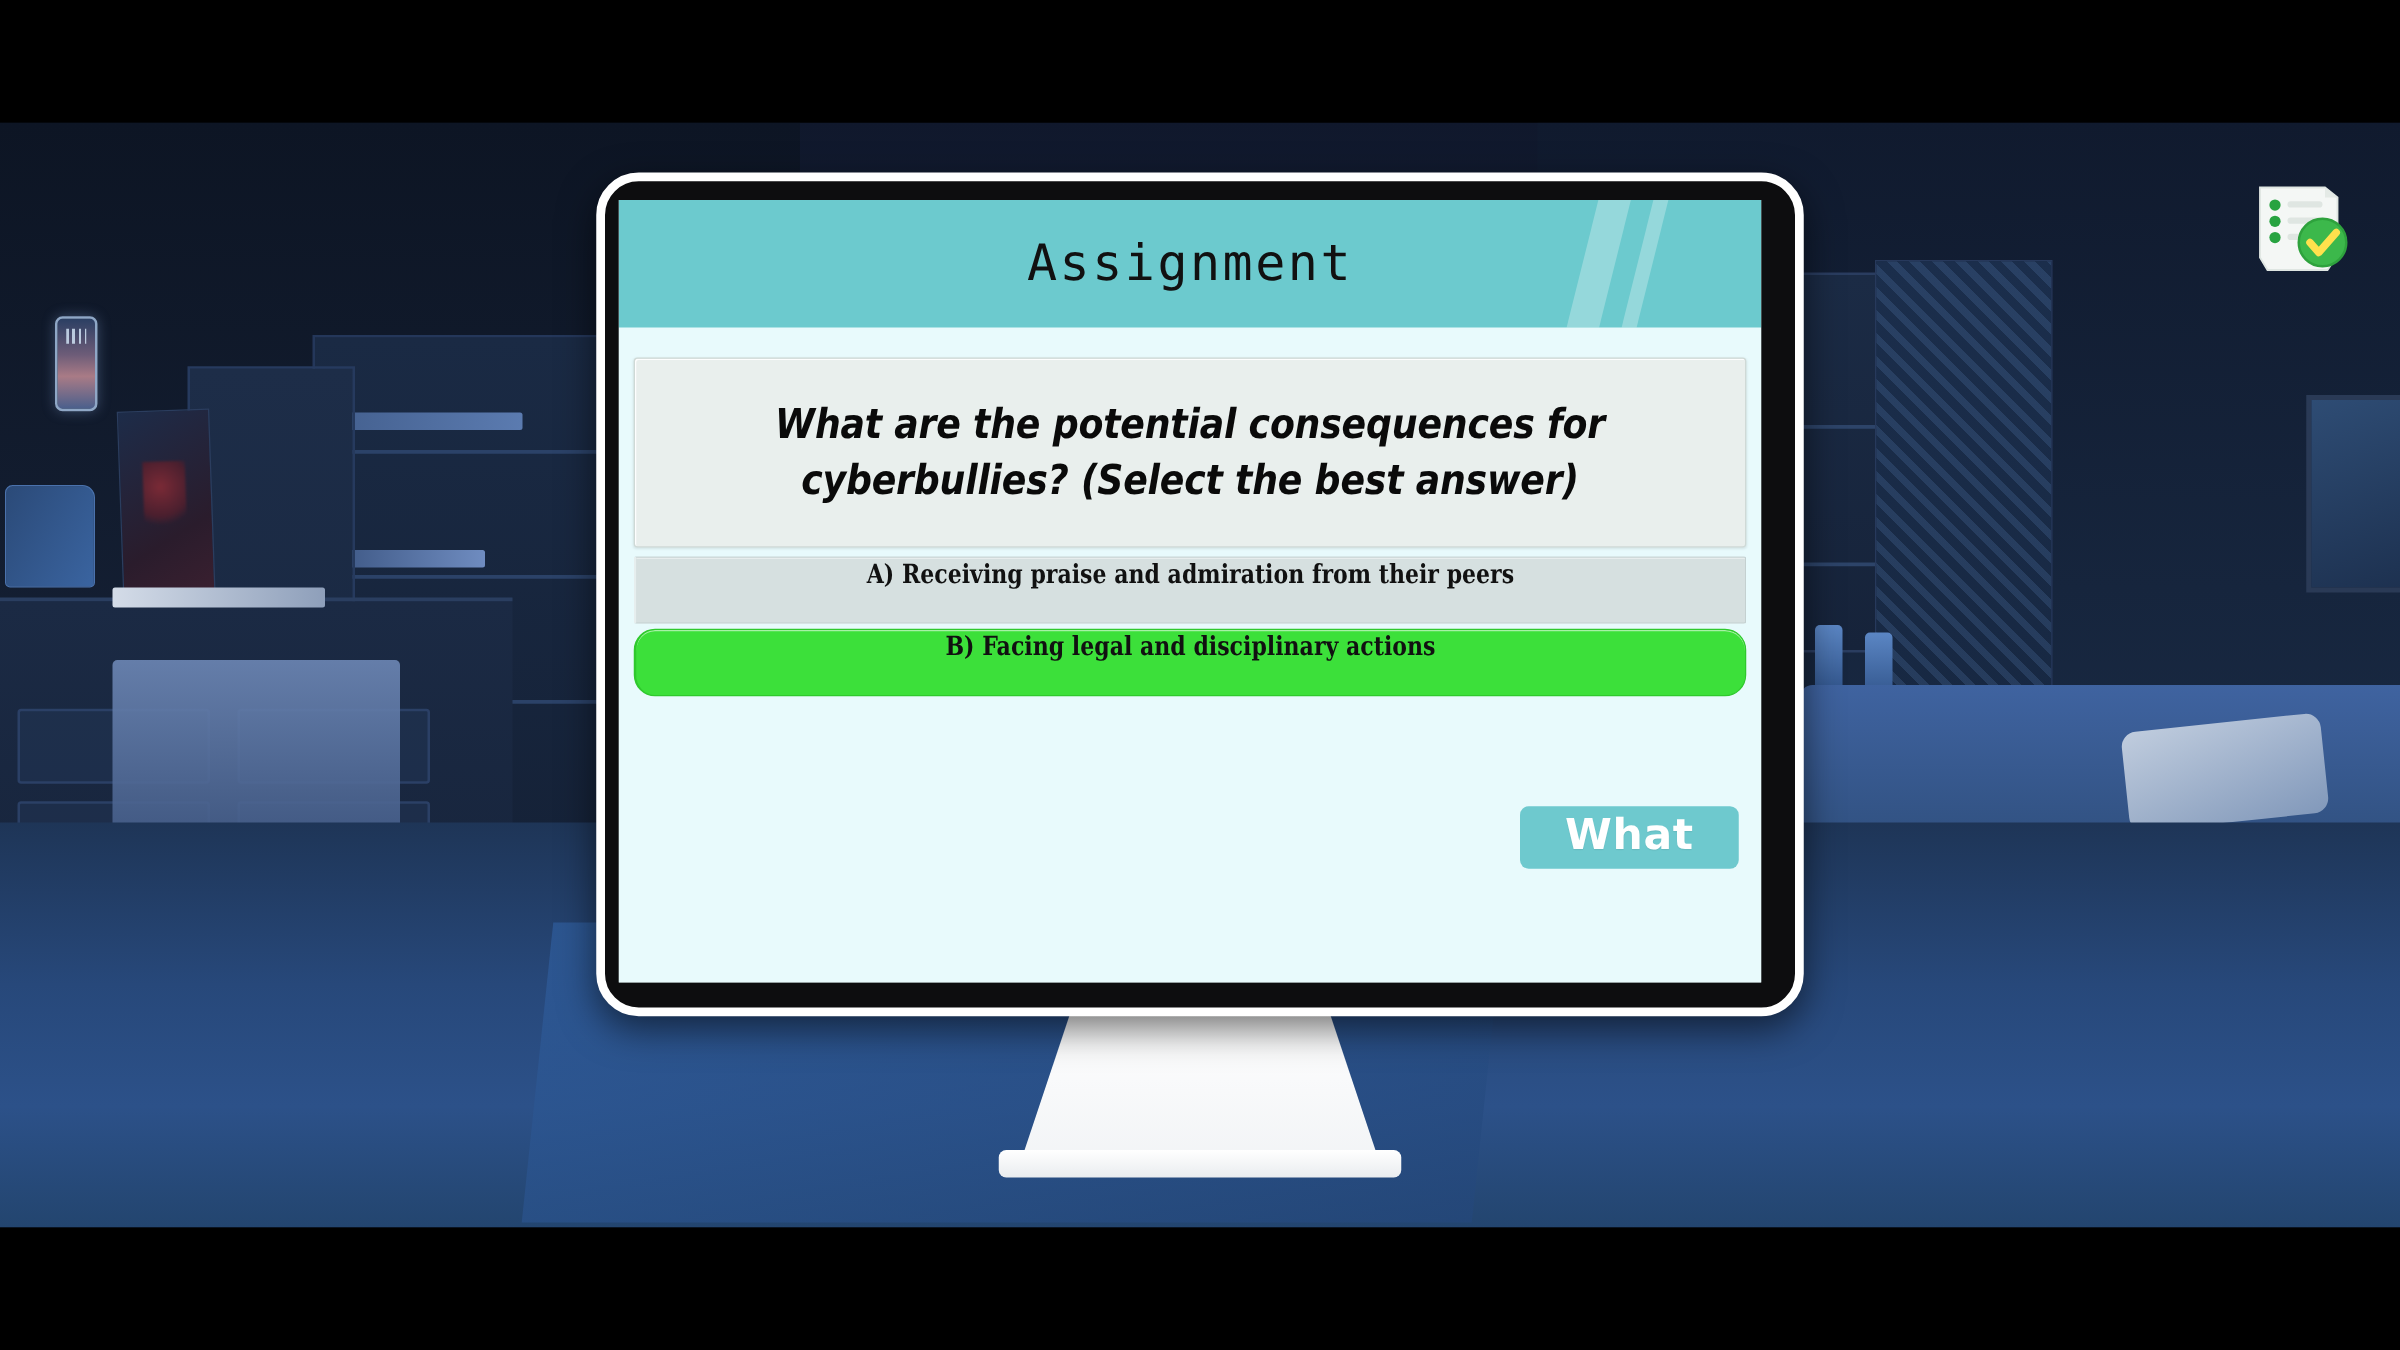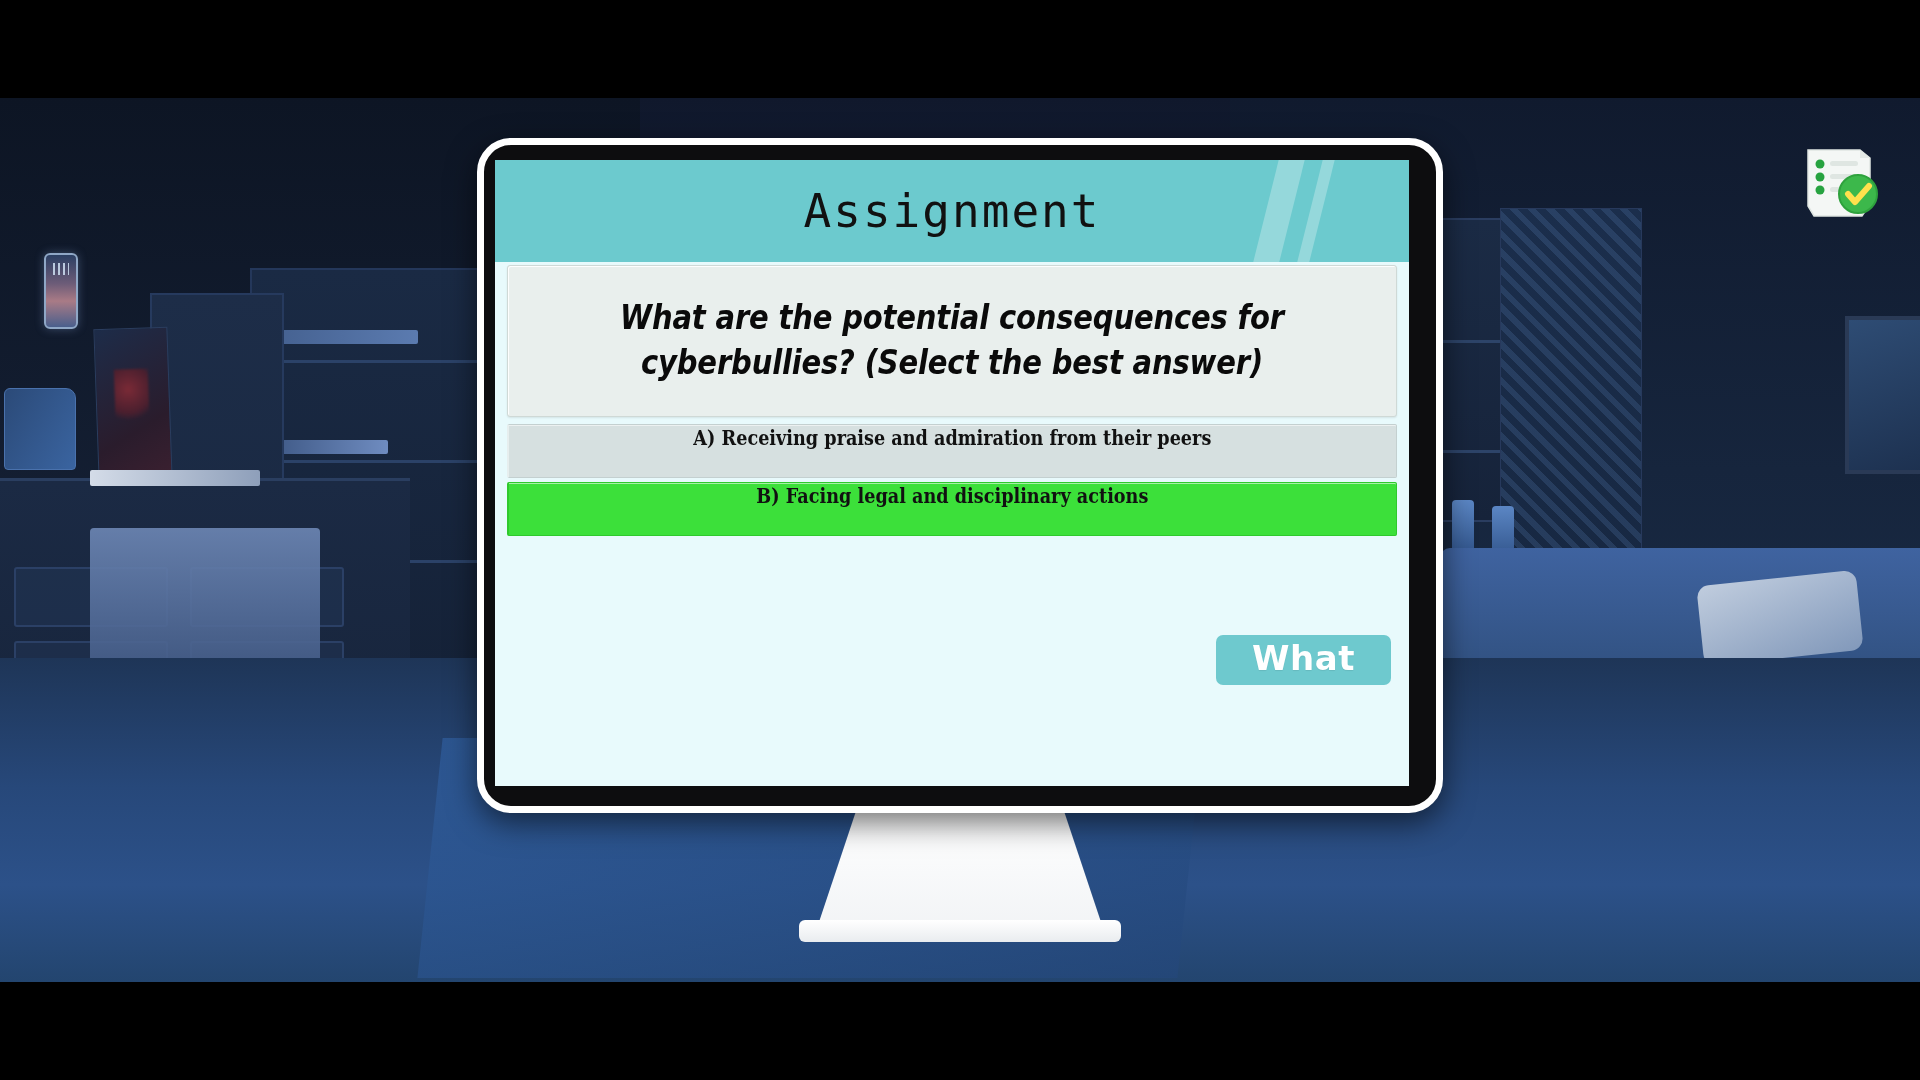--- a/index.html
+++ b/index.html
@@ -242,33 +242,33 @@
   }
   #app-header .stripe {
     position: absolute; top: -20px; width: 18px; height: 150px;
     background: rgba(255,255,255,.28);
     transform: skewX(-14deg);
   }
   #app-header .stripe.s1 { right: 118px; width: 26px; }
   #app-header .stripe.s2 { right: 88px;  width: 12px; }
   #app-title {
     font-family: "DejaVu Sans Mono", "Liberation Mono", monospace;
-    font-size: 46px;
+    font-size: 40px;
     letter-spacing: 2px;
     color: #111;
     font-weight: 400;
     position: relative;
     z-index: 2;
   }
 
   
   #screen-body {
     flex: 1 1 auto;
     background: #e8fafc;
-    padding: 3px 12px 0 12px;
+    padding: 24px 12px 0 12px;
     display: flex;
     flex-direction: column;
     gap: 7px;
   }
 
   #question-box {
     background: #e9efed;
     border: 1px solid #cfd9d6;
     border-radius: 3px;
     box-shadow: inset 1px 1px 0 rgba(255,255,255,.9), 0 1px 2px rgba(0,0,0,.09);
@@ -304,20 +304,21 @@
     border-radius: 2px;
     height: 52px;
     display: flex;
     justify-content: center;
     cursor: pointer;
     box-shadow: inset 0 1px 0 rgba(255,255,255,.55);
   }
   .answer-row.selected {
     background: #3ce03a;
     border-color: #2fc92d;
+    border-radius: 17px;
   }
   .answer-text {
     font-family: "DejaVu Serif", "Liberation Serif", serif;
     font-weight: bold;
     font-size: 21px;
     color: #111;
     transform: scaleX(0.84);
     transform-origin: center;
     white-space: nowrap;
   }

